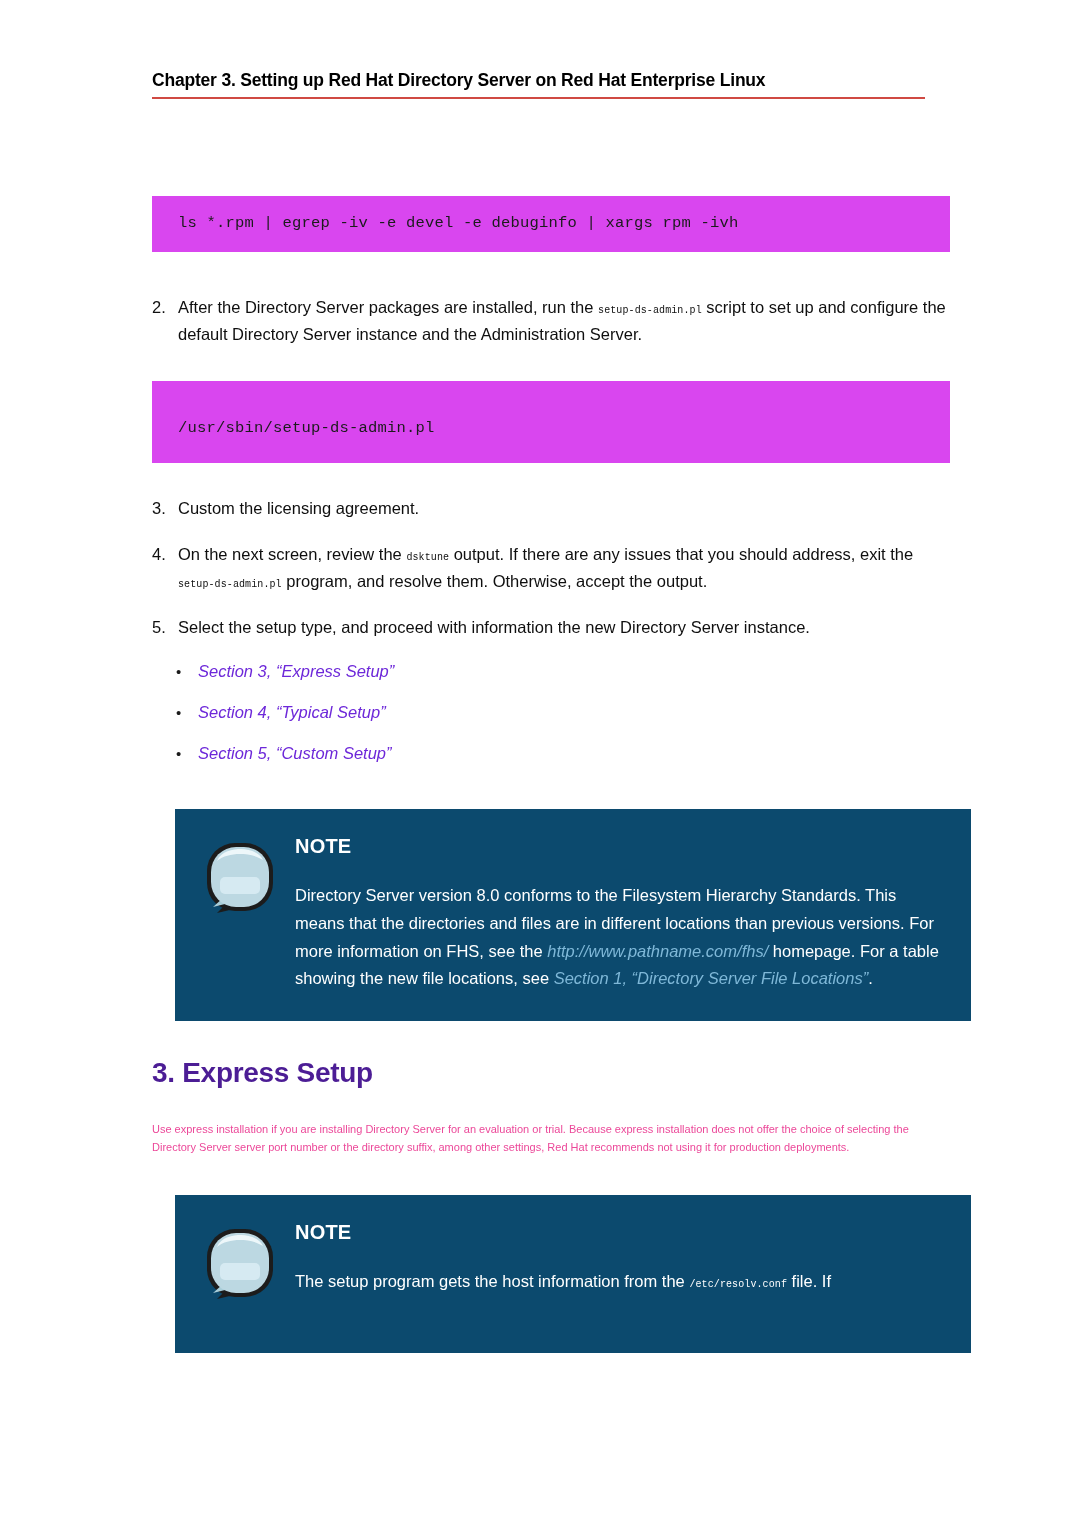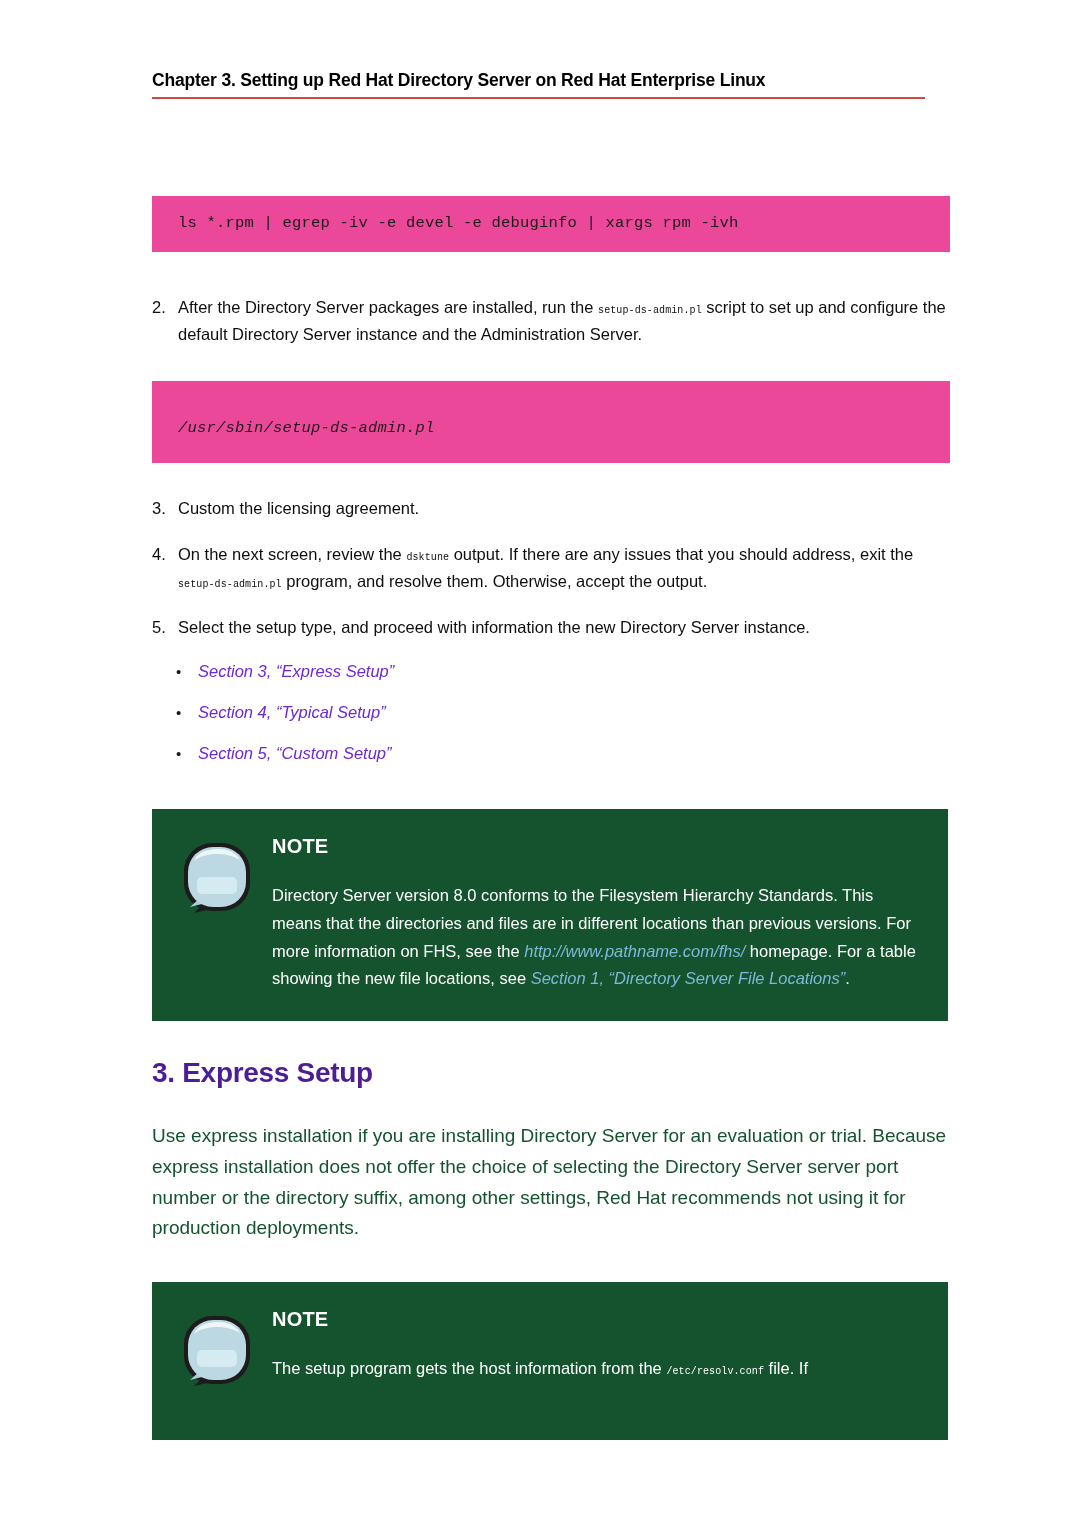--- a/index.html
+++ b/index.html
@@ -48,36 +48,35 @@
   
   .content {
     position: absolute;
     left: 152px;
     top: 196px;
     width: 800px;
   }
 
   
   .codeblock {
-    background: #ec4899;
+    background: #d946ef;
     width: 798px;
     box-sizing: border-box;
     font-family: "Liberation Mono", monospace;
     font-size: 15.5px;
     color: #1b1b1b;
     letter-spacing: 0.2px;
     white-space: pre;
   }
   .codeblock.cb-1 {
     padding: 18px 0 20px 26px;
     margin-bottom: 0;
   }
   .codeblock.cb-2 {
     padding: 38px 10px 26px 26px;
-    font-style: italic;
   }
 
   
   .olist {
     margin: 0;
     padding: 0;
   }
   .litem {
     display: flex;
     font-size: 16.5px;
@@ -118,41 +117,42 @@
   }
   .xref-link {
     color: #6d28d9;
     font-style: italic;
     font-size: 16.5px;
     text-decoration: none;
   }
 
   
   .para {
-    font-size: 19px;
+    font-size: 11px;
     line-height: 1.62;
-    color: #14532d;
+    color: #ec4899;
   }
 
   
   .sect-title {
     font-size: 28px;
     font-weight: bold;
     color: #4c1d95;
     letter-spacing: -0.3px;
   }
 
   
   .note {
-    background: #14532d;
+    background: #0c4a6e;
     width: 796px;
     box-sizing: border-box;
     display: flex;
     align-items: flex-start;
     padding: 26px 30px 28px 28px;
+    margin-left: 23px;
   }
   .note-icon {
     flex: 0 0 76px;
     width: 76px;
     padding-top: 6px;
   }
   .note-body {
     flex: 1 1 auto;
     padding-left: 16px;
   }

